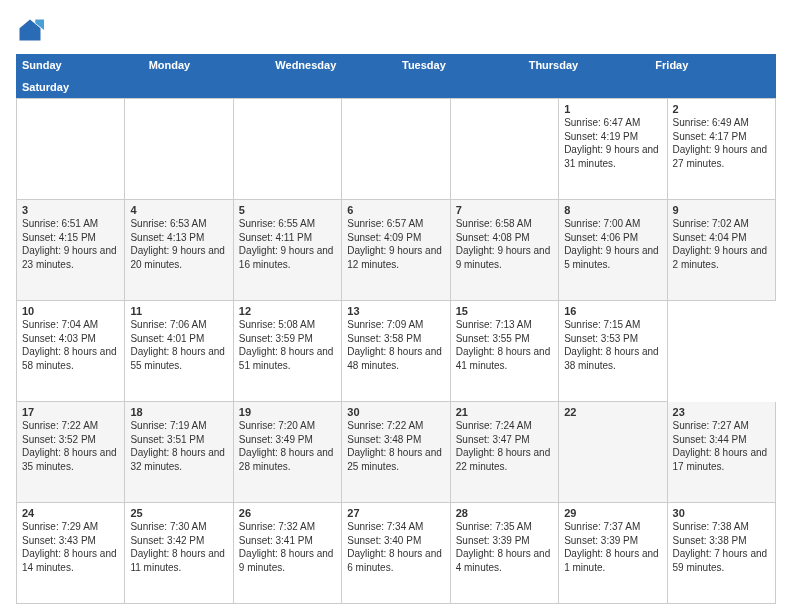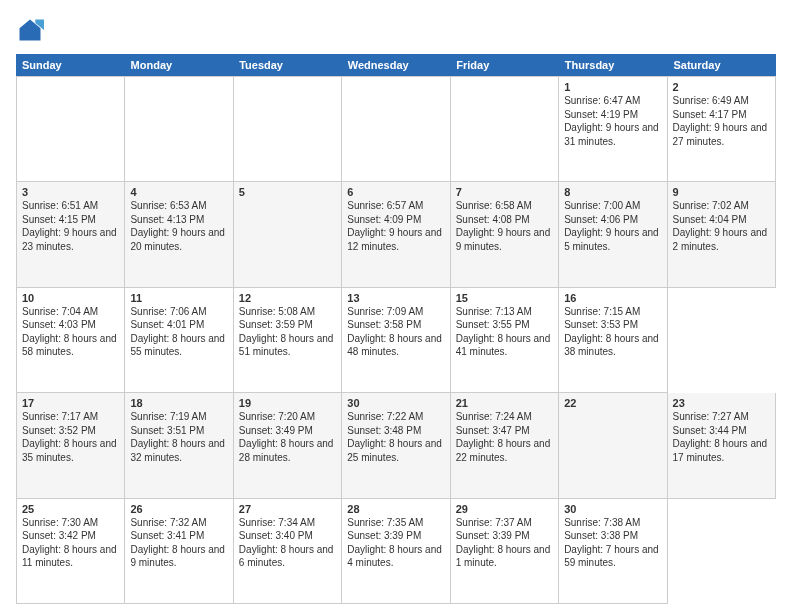--- a/index.html
+++ b/index.html
@@ -60,21 +60,21 @@
       font-size: 13px;
       color: #555;
     }
     .calendar {
       flex: 1;
       display: flex;
       flex-direction: column;
     }
     .cal-header {
       display: grid;
-      grid-template-columns: repeat(7, 1fr);
+      grid-template-columns: repeat(6, 1fr);
       background: #2a6bb5;
     }
     .cal-header-cell {
       color: #fff;
       font-size: 11px;
       font-weight: bold;
       padding: 5px 6px;
       text-align: left;
     }
     .cal-body {
@@ -134,24 +134,24 @@
     <div class="title-block">
       <div class="month-title"></div>
       <div class="location"></div>
     </div>
   </div>
 
   <div class="calendar">
     <div class="cal-header">
     <div class="cal-header-cell">Sunday</div>
         <div class="cal-header-cell">Monday</div>
+        <div class="cal-header-cell">Wednesday</div>
         <div class="cal-header-cell">Tuesday</div>
-        <div class="cal-header-cell">Wednesday</div>
+        <div class="cal-header-cell">Thursday</div>
         <div class="cal-header-cell">Friday</div>
-        <div class="cal-header-cell">Thursday</div>
         <div class="cal-header-cell">Saturday</div>
       </div>
     <div class="cal-body">
     <div class="cal-row">
           <div class="cal-cell empty"></div>
           <div class="cal-cell empty"></div>
           <div class="cal-cell empty"></div>
           <div class="cal-cell empty"></div>
           <div class="cal-cell empty"></div>
           <div class="cal-cell">
@@ -179,20 +179,24 @@
           </div>
           <div class="cal-cell alt-row">
             <span class="day-num">4</span>
             <div class="info">Sunrise: 6:53 AM
 Sunset: 4:13 PM
 Daylight: 9 hours
 and 20 minutes.</div>
           </div>
           <div class="cal-cell alt-row">
             <span class="day-num">5</span>
+            <div class="info">Sunrise: 6:55 AM
+Sunset: 4:11 PM
+Daylight: 9 hours
+and 16 minutes.</div>
           </div>
           <div class="cal-cell alt-row">
             <span class="day-num">6</span>
             <div class="info">Sunrise: 6:57 AM
 Sunset: 4:09 PM
 Daylight: 9 hours
 and 12 minutes.</div>
           </div>
           <div class="cal-cell alt-row">
             <span class="day-num">7</span>
@@ -256,21 +260,21 @@
             <span class="day-num">16</span>
             <div class="info">Sunrise: 7:15 AM
 Sunset: 3:53 PM
 Daylight: 8 hours
 and 38 minutes.</div>
           </div>
         </div>
         <div class="cal-row">
           <div class="cal-cell alt-row">
             <span class="day-num">17</span>
-            <div class="info">Sunrise: 7:17 AM
+            <div class="info">Sunrise: 7:22 AM
 Sunset: 3:52 PM
 Daylight: 8 hours
 and 35 minutes.</div>
           </div>
           <div class="cal-cell alt-row">
             <span class="day-num">18</span>
             <div class="info">Sunrise: 7:19 AM
 Sunset: 3:51 PM
 Daylight: 8 hours
 and 32 minutes.</div>
@@ -301,20 +305,27 @@
           </div>
           <div class="cal-cell alt-row">
             <span class="day-num">23</span>
             <div class="info">Sunrise: 7:27 AM
 Sunset: 3:44 PM
 Daylight: 8 hours
 and 17 minutes.</div>
           </div>
         </div>
         <div class="cal-row">
+          <div class="cal-cell">
+            <span class="day-num">24</span>
+            <div class="info">Sunrise: 7:29 AM
+Sunset: 3:43 PM
+Daylight: 8 hours
+and 14 minutes.</div>
+          </div>
           <div class="cal-cell">
             <span class="day-num">25</span>
             <div class="info">Sunrise: 7:30 AM
 Sunset: 3:42 PM
 Daylight: 8 hours
 and 11 minutes.</div>
           </div>
           <div class="cal-cell">
             <span class="day-num">26</span>
             <div class="info">Sunrise: 7:32 AM

